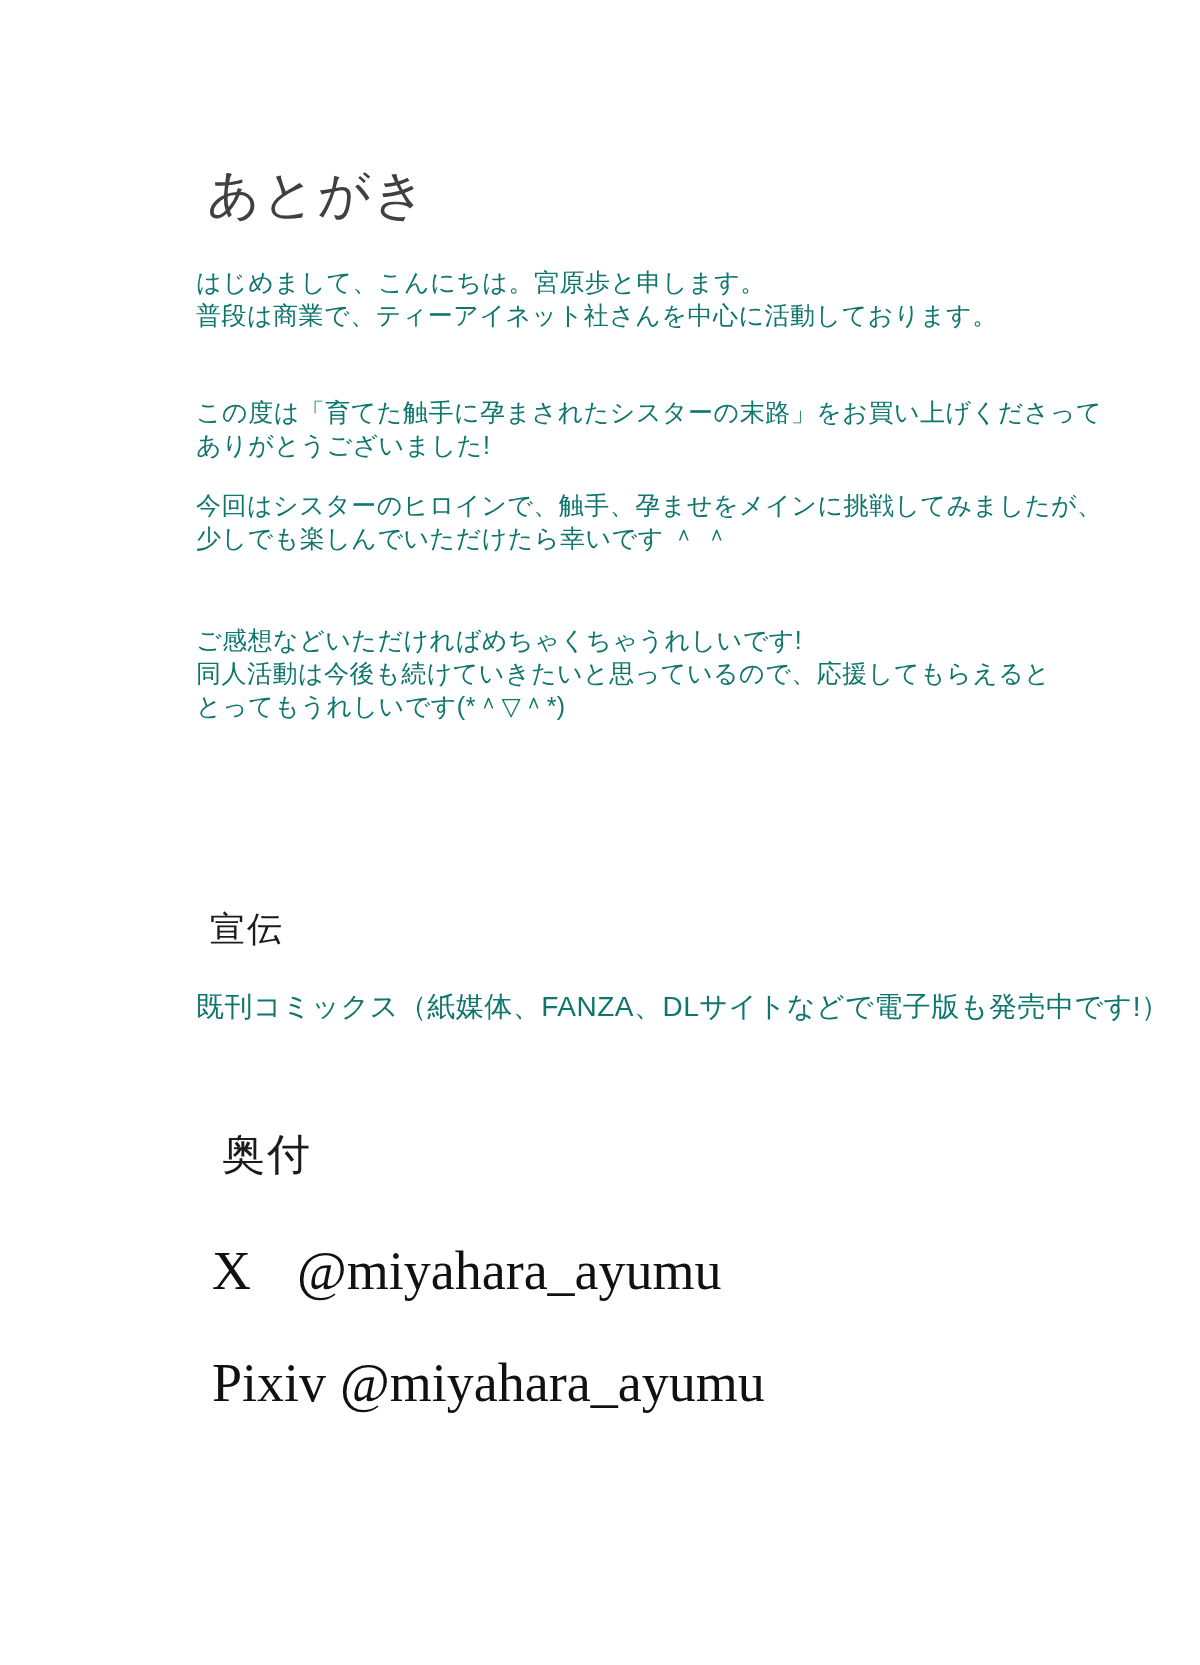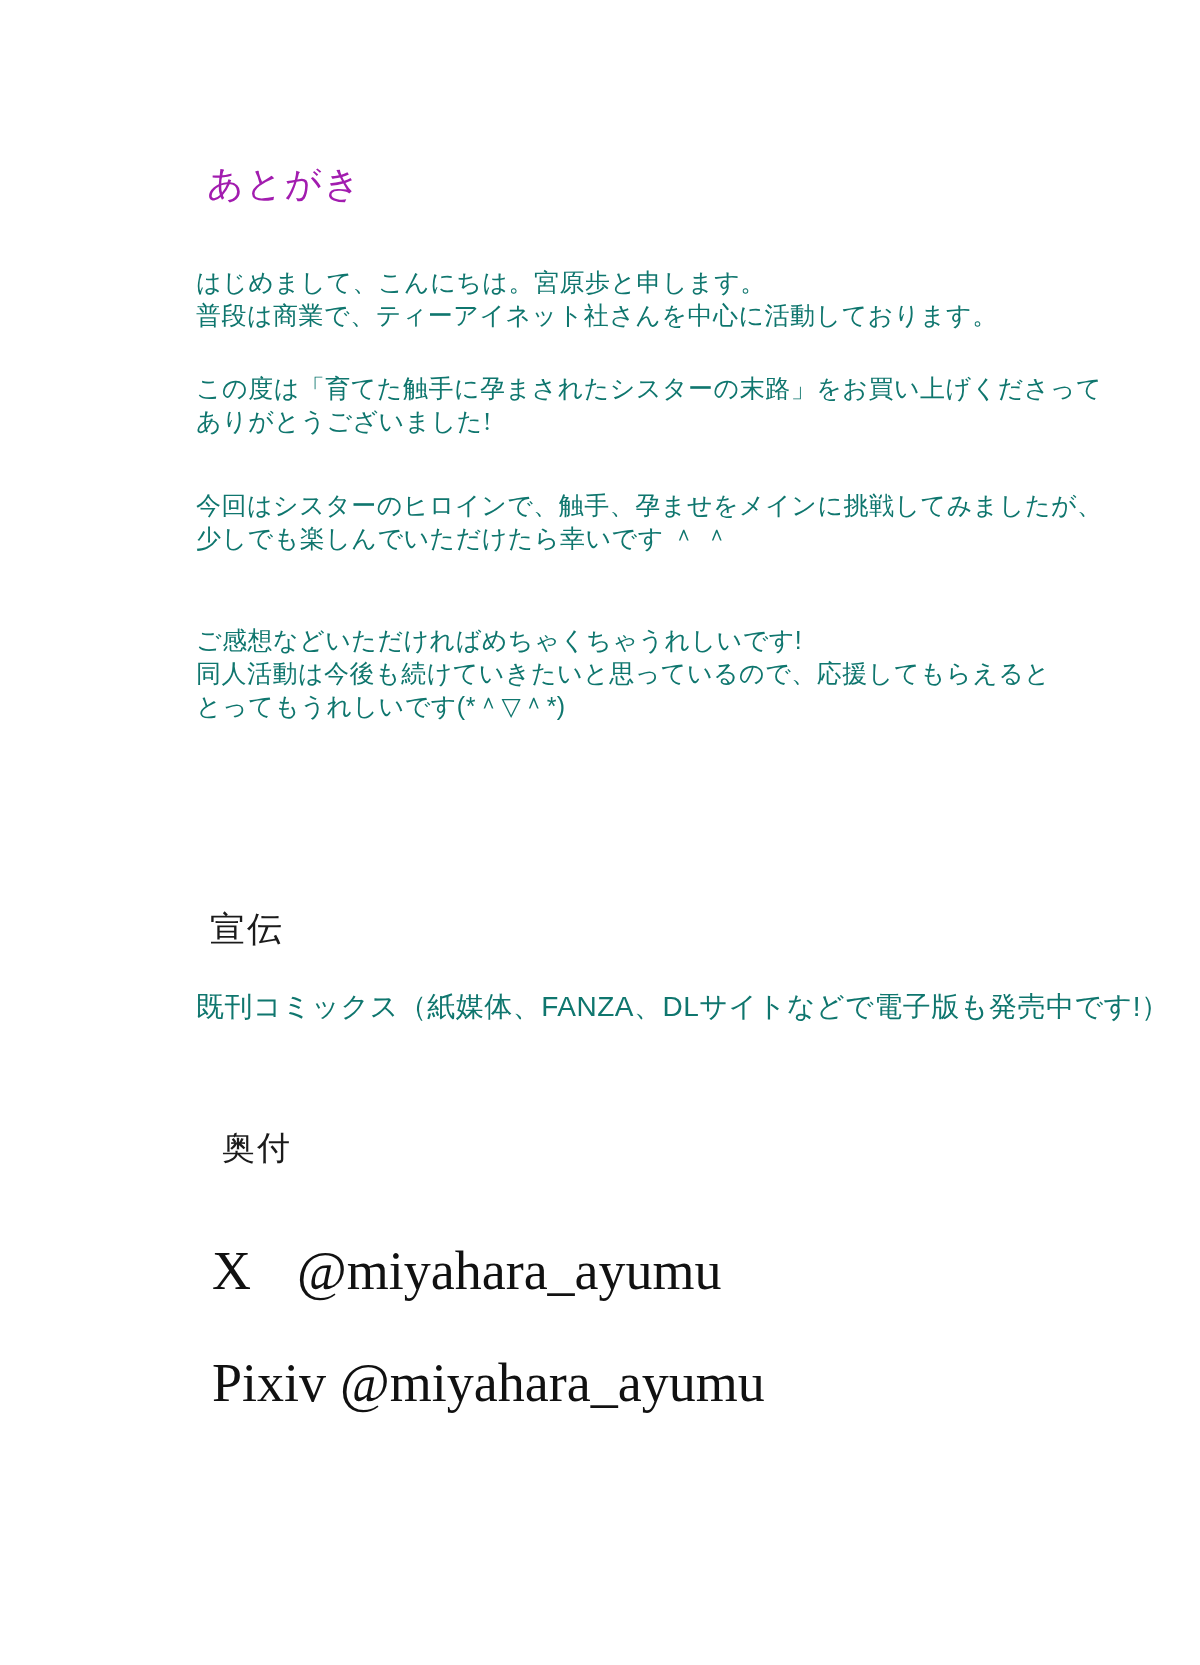--- a/index.html
+++ b/index.html
@@ -14,46 +14,46 @@
     background: #ffffff;
     color: #1b1b1b;
     font-family: "Liberation Sans", "DejaVu Sans", sans-serif;
     overflow: hidden;
   }
   .heading-gothic {
     position: absolute;
     left: 207px;
     margin: 0;
     font-weight: 400;
-    font-size: 36px;
+    font-size: 52px;
     letter-spacing: 2px;
-    color: #a21caf;
+    color: #404040;
     font-family: "Liberation Sans", "DejaVu Sans", sans-serif;
   }
   .heading-serif {
     position: absolute;
     margin: 0;
     font-weight: 400;
-    font-size: 33px;
+    font-size: 43px;
     letter-spacing: 2px;
     color: #1b1b1b;
     font-family: "Liberation Serif", "DejaVu Serif", serif;
   }
   .para {
     position: absolute;
     left: 196px;
     font-size: 25px;
     line-height: 33px;
     letter-spacing: 0.5px;
     white-space: nowrap;
     color: #0f766e;
   }
   #heading-afterword { top: 160px; }
   #para-intro        { top: 266px; }
-  #para-thanks       { top: 372px; font-family: Liberation Serif, serif; }
+  #para-thanks       { top: 396px; }
   #para-challenge    { top: 489px; }
   #para-feedback     { top: 624px; }
   #heading-promo     { left: 210px; top: 906px; font-size: 35px; }
   #promo-line        { top: 990px; font-size: 28px; }
   #heading-colophon  { left: 222px; top: 1126px; }
   .handle-line {
     position: absolute;
     left: 212px;
     font-size: 54px;
     font-family: "Liberation Serif", "DejaVu Serif", serif;

